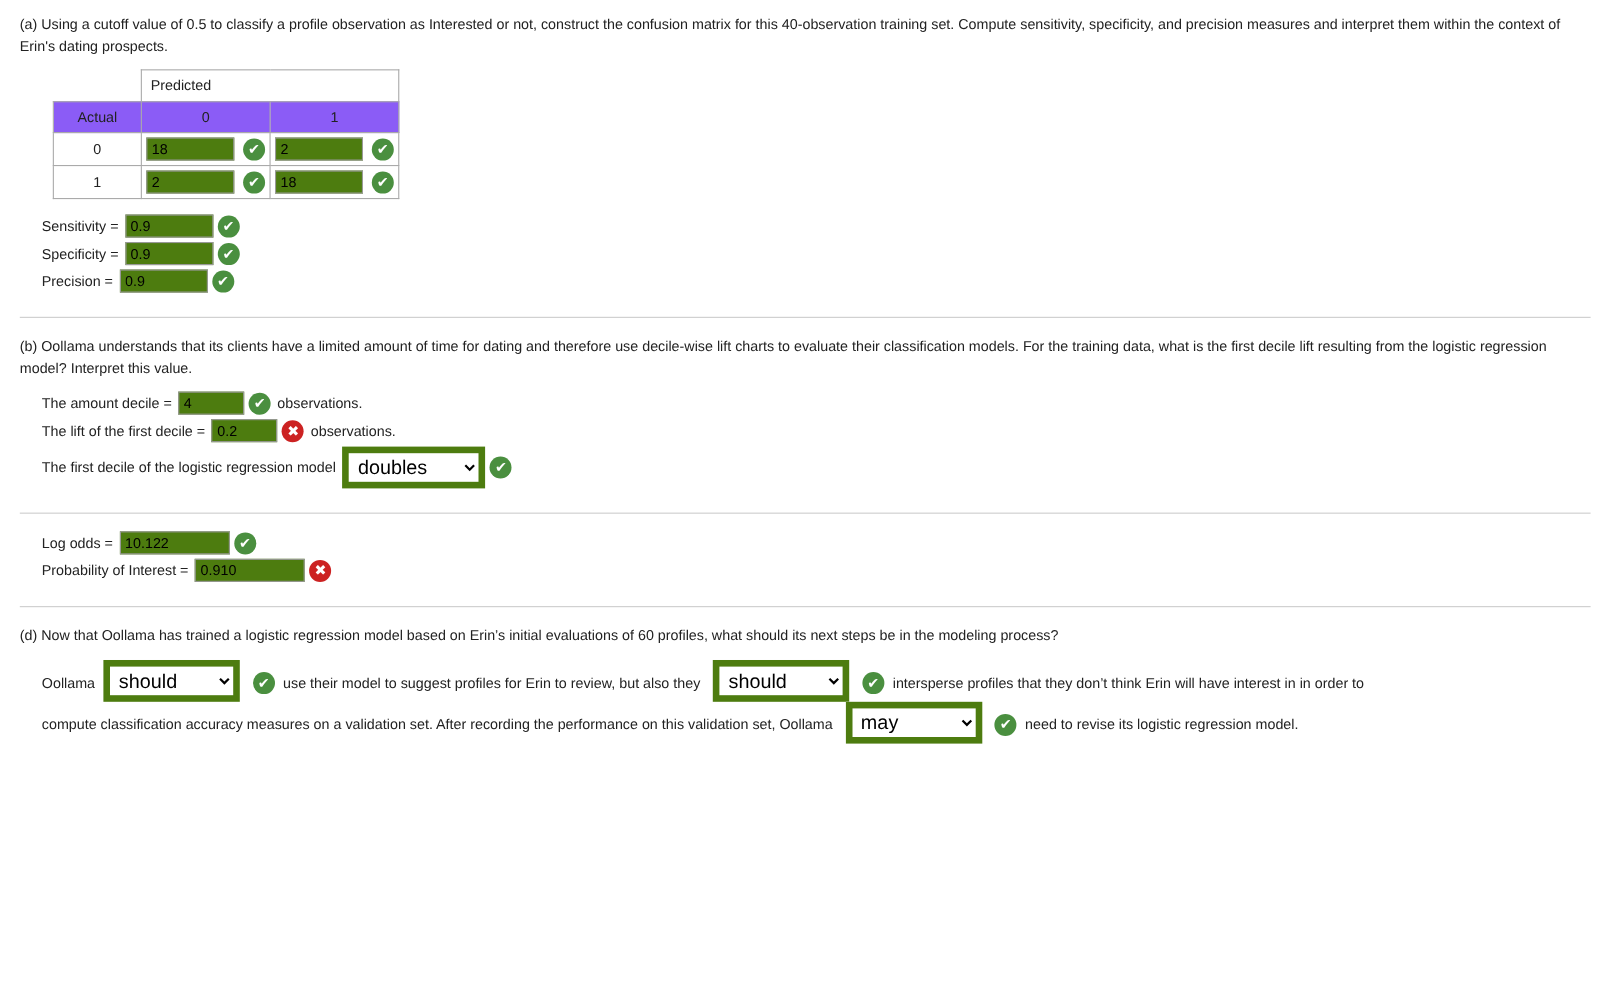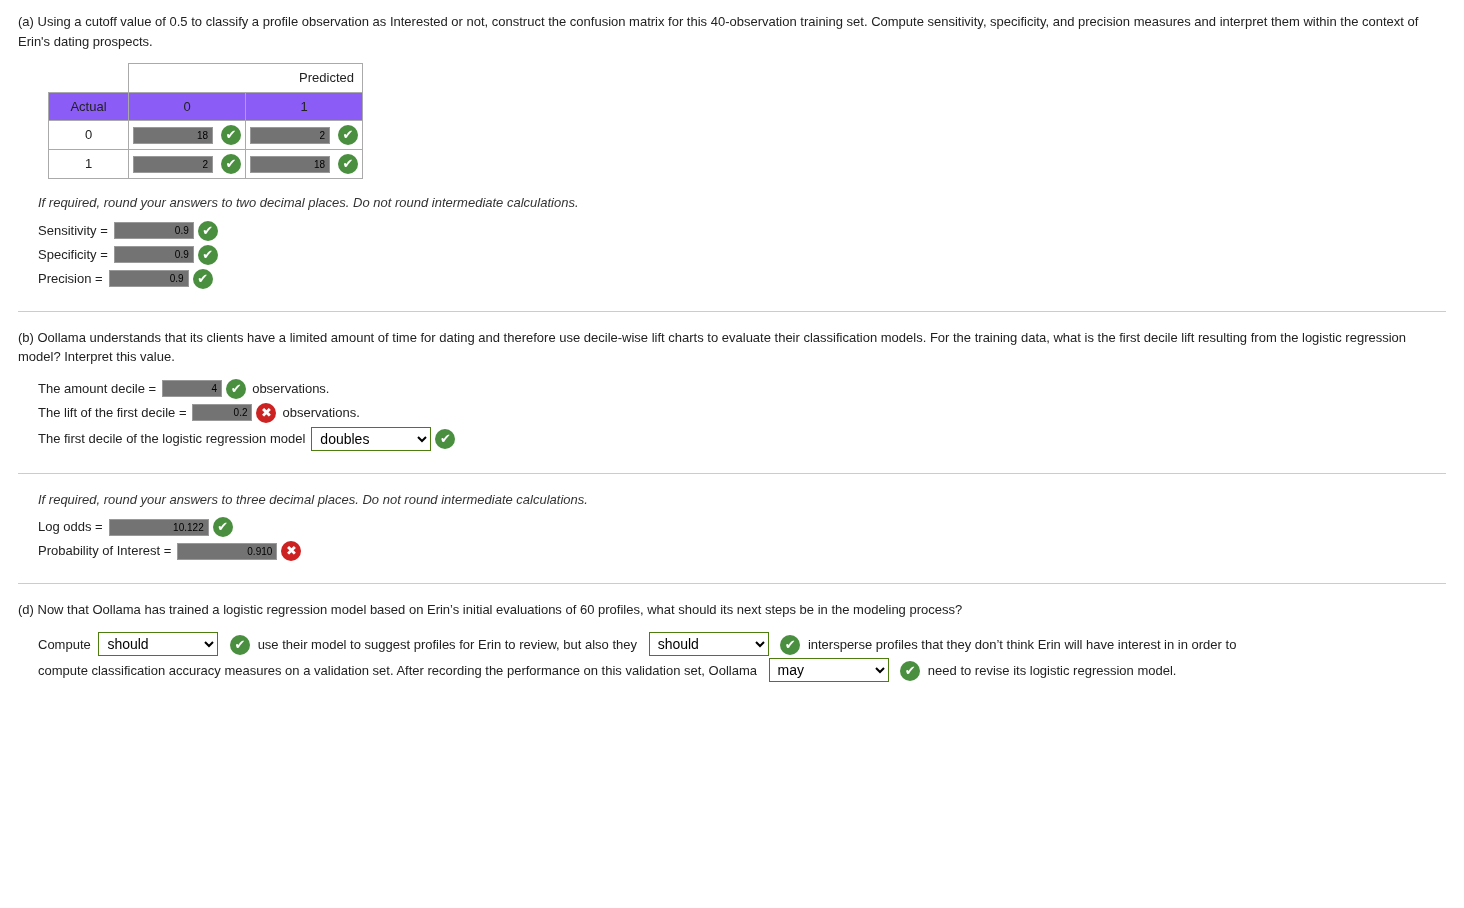--- a/index.html
+++ b/index.html
@@ -24,33 +24,32 @@
       padding: 4px 8px;
       text-align: center;
       min-width: 80px;
       font-size: 13px;
     }
     .confusion-table .header-row td {
       background: #8b5cf6;
       font-weight: normal;
     }
     .confusion-table .predicted-header {
-      text-align: right;
+      text-align: left;
       border: 1px solid #aaa;
       font-weight: normal;
       margin-left: 16px;
     }
     .no-border { border: none !important; background: transparent; }
     
     .answer-input {
       border: 1px solid #999;
       padding: 2px 4px;
-      font-size: 10px;
-      text-align: right;
-      background: #737373;
+      font-size: 13px;
+      background: #4d7c0f;
     }
     .answer-input.wide { width: 80px; }
     .answer-input.narrow { width: 60px; }
     .answer-input.medium { width: 100px; }
     
     .check-icon {
       display: inline-block;
       width: 20px;
       height: 20px;
       border-radius: 50%;
@@ -83,23 +82,23 @@
     .row-item label {
       margin-right: 6px;
     }
     .indent { margin-left: 20px; }
     .note-text {
       font-style: italic;
       margin-bottom: 8px;
       color: #333;
     }
     select.dropdown {
-      border: 1px solid #4d7c0f;
+      border: 6px solid #4d7c0f;
       padding: 2px 4px;
-      font-size: 14px;
+      font-size: 18px;
       background: #fff;
       min-width: 120px;
     }
     .inline-flex {
       display: flex;
       align-items: center;
       flex-wrap: wrap;
       gap: 4px;
     }
     .mb4 { margin-bottom: 4px; }
@@ -154,21 +153,20 @@
       <td style="padding:4px;">
         <span class="inline-flex">
           <input class="answer-input wide" type="text" value="18" style="">
           <span class="check-icon">✔</span>
         </span>
       </td>
     </tr>
   </tbody>
     </table>
 
-  <p class="note-text indent mb8">If required, round your answers to two decimal places. Do not round intermediate calculations.</p>
 
   <div class="row-item indent mb4">
     <label>Sensitivity =</label>
     <input class="answer-input wide" type="text" value="0.9" style="">
     <span class="check-icon">✔</span>
   </div>
 
   <div class="row-item indent mb4">
     <label>Specificity =</label>
     <input class="answer-input wide" type="text" value="0.9" style="">
@@ -206,42 +204,41 @@
     <select class="dropdown">
     <option value="doubles">doubles</option><option value="triples">triples</option><option value="halves">halves</option><option value="quadruples">quadruples</option></select>
     <span class="check-icon" style="margin-left:4px;">✔</span>
   </div>
 </div>
 
 <hr class="section-divider">
 
 <div class="section">
 
-  <p class="note-text indent mb8">If required, round your answers to three decimal places. Do not round intermediate calculations.</p>
 
   <div class="row-item indent mb4">
     <label>Log odds =</label>
     <input class="answer-input medium" type="text" value="10.122" style="">
     <span class="check-icon">✔</span>
   </div>
 
   <div class="row-item indent mb4">
     <label>Probability of Interest =</label>
     <input class="answer-input medium" type="text" value="0.910" style="">
     <span class="x-icon">✖</span>
   </div>
 </div>
 
 <hr class="section-divider">
 
 <div class="section">
   <p class="mb12">(d) Now that Oollama has trained a logistic regression model based on Erin’s initial evaluations of 60 profiles, what should its next steps be in the modeling process?</p>
 
   <div class="indent" style="line-height: 2;">
-    <span>Compute</span>
+    <span>Oollama</span>
     <select class="dropdown" style="margin:0 4px;">
     <option value="should">should</option><option value="should not">should not</option></select>
     <span class="check-icon">✔</span>
     <span style="margin:0 4px;">use their model to suggest profiles for Erin to review, but also they</span>
     <select class="dropdown" style="margin:0 4px;">
     <option value="should">should</option><option value="should not">should not</option></select>
     <span class="check-icon">✔</span>
     <span style="margin:0 4px;">intersperse profiles that they don’t think Erin will have interest in in order to</span>
     <br>
     <span style="margin-right:4px;">compute classification accuracy measures on a validation set. After recording the performance on this validation set, Oollama</span>

